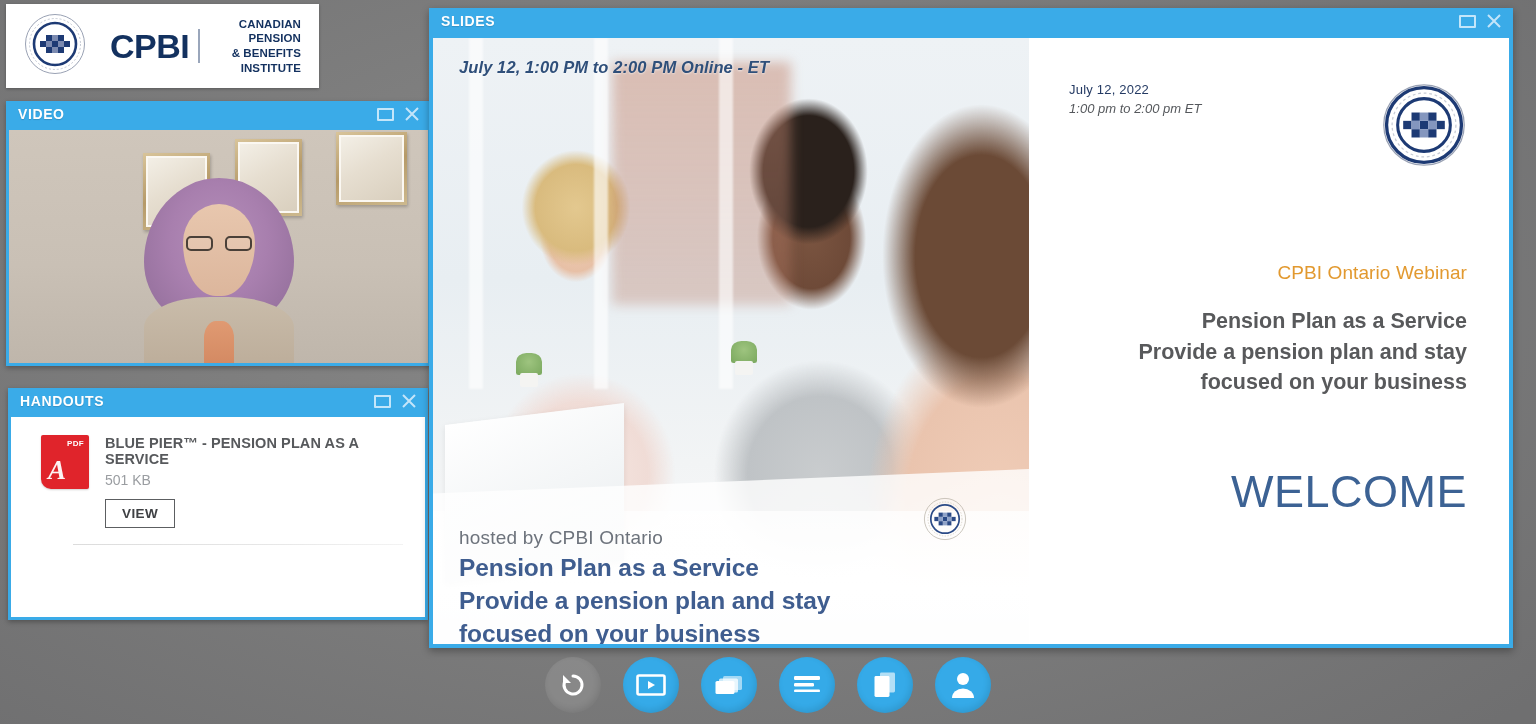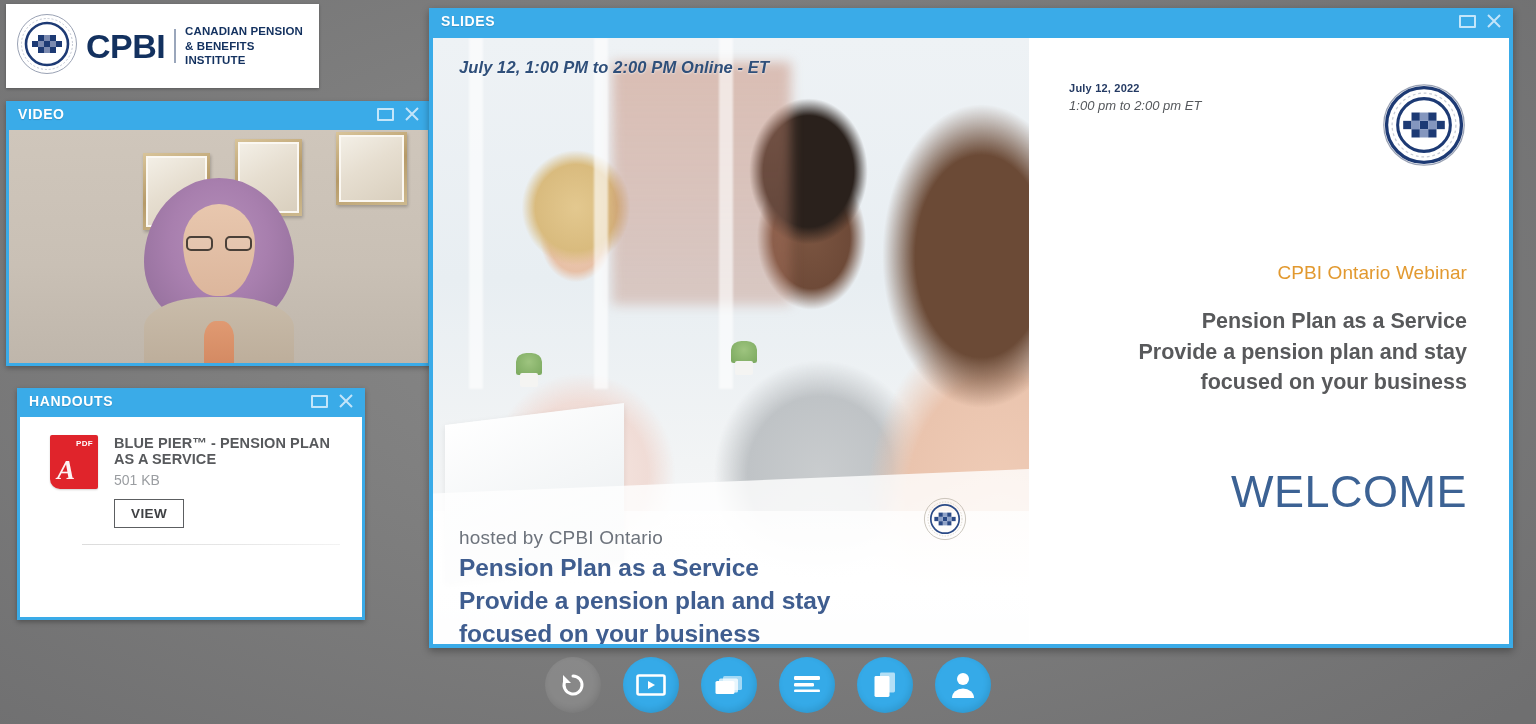--- a/index.html
+++ b/index.html
@@ -39,23 +39,24 @@
   .ico-max {
     display: block; width: 17px; height: 13px;
     border: 2px solid #cfeafb; border-radius: 1px;
   }
   .ico-close { display:block; }
 
   
   #logo-card {
     left: 6px; top: 4px; width: 313px; height: 84px;
     background: #ffffff;
-    display: flex; align-items: center; gap: 8px;
-    padding: 0 10px;
+    display: flex; align-items: center; gap: 24px;
+    padding: 0 18px;
     box-shadow: 0 1px 3px rgba(0,0,0,.28);
+    text-align: right;
   }
   .cpbi-seal { flex: 0 0 auto; }
   .logo-word {
     display: flex; align-items: center; gap: 9px;
   }
   .logo-cpbi {
     font-size: 34px; font-weight: bold; color: #13315f;
     letter-spacing: -.5px; font-family: "Liberation Sans", sans-serif;
   }
   .logo-rule { width: 2px; height: 34px; background: #9aa6bb; }
@@ -125,21 +126,21 @@
   }
   .torso::after {
     content:""; position:absolute; left:50%; transform:translateX(-50%);
     bottom:0; width:30px; height:42px;
     background: linear-gradient(180deg,#e09a72,#d48a63);
     border-radius: 40% 40% 0 0;
   }
 
   
   #handouts-panel {
-    left: 17px; top: 388px; width: 348px; height: 232px;
+    left: 8px; top: 388px; width: 420px; height: 232px;
     box-shadow: 0 2px 5px rgba(0,0,0,.3);
   }
   #handouts-body {
     position: absolute; left: 0; right: 0; top: 26px; bottom: 0;
     border: 3px solid #3aabe8;
     background: #fff;
     padding: 10px 10px 0 10px;
   }
   .handout-row { display: flex; gap: 16px; padding: 8px 6px 0 20px; }
   .pdf-icon {
@@ -265,21 +266,21 @@
     line-height: 1.35; letter-spacing: -.1px;
   }
   .ov-seal { position: absolute; right: 62px; top: 28px; }
 
   
   .slide-welcome {
     position: relative; flex: 1; height: 100%;
     background: #ffffff; padding: 44px 42px 0 40px;
   }
   .wel-top { display: flex; justify-content: space-between; align-items: flex-start; }
-  .wel-date { font-size: 11px; font-weight: bold; color: #243a63; letter-spacing: .2px; }
+  .wel-date { font-size: 13px; font-weight: normal; color: #243a63; letter-spacing: .2px; }
   .wel-time { font-size: 13px; font-style: italic; color: #55585c; margin-top: 4px; }
   .wel-kicker {
     text-align: right; color: #e2992f; font-size: 19px;
     margin-top: 90px; letter-spacing: .1px;
   }
   .wel-title {
     text-align: right; margin-top: 22px;
     font-size: 21.5px; font-weight: bold; color: #58595b; line-height: 1.42;
   }
   .wel-welcome {

